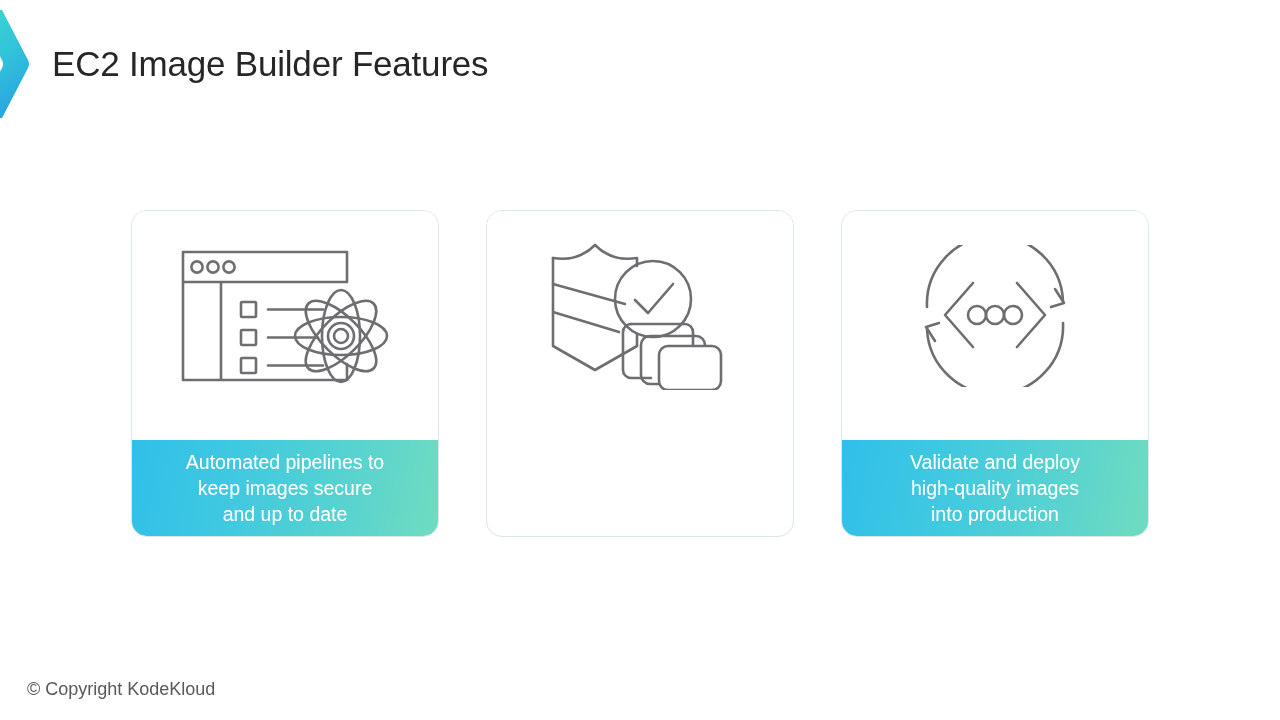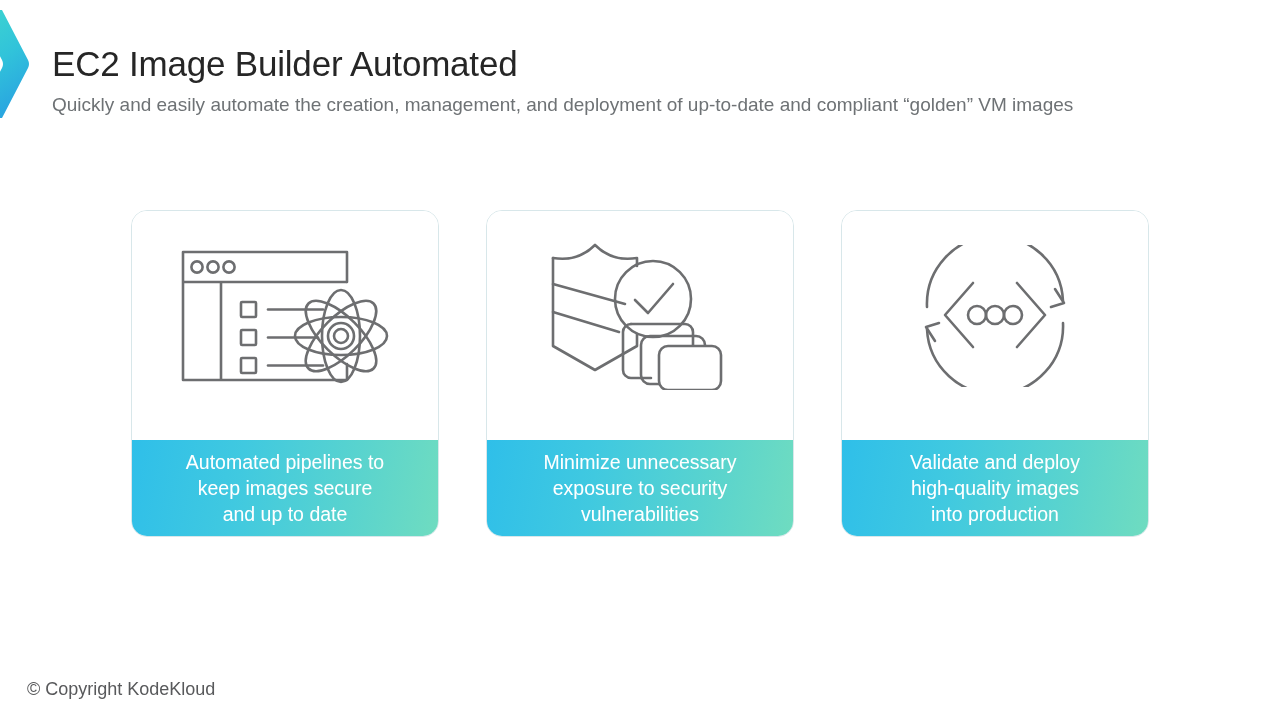--- a/index.html
+++ b/index.html
@@ -119,22 +119,21 @@
         <stop offset="0%" stop-color="#3ed6cf"></stop>
         <stop offset="55%" stop-color="#31c3da"></stop>
         <stop offset="100%" stop-color="#2aa7e0"></stop>
       </linearGradient>
     </defs>
     <path d="M -6 2 L 20 2 L 46 52 Q 48 56 46 60 L 20 110 L -6 110 L 20 60 Q 22 56 20 52 Z" fill="url(#chevGrad)"></path>
   </svg>
 </div>
 
 <div class="header">
-  <h1 class="page-title">EC2 Image Builder Automated</h1>
-  <p class="page-subtitle">Quickly and easily automate the creation, management, and deployment of up-to-date and compliant “golden” VM images</p>
+  <h1 class="page-title">EC2 Image Builder Features</h1>
 </div>
 
 <div class="cards-row">
 
   <div class="feature-card">
     <div class="card-icon-area">
       <svg class="icon-svg" width="212" height="140" viewBox="0 0 212 140" fill="none" stroke="#6d6e70" stroke-width="2.6" xmlns="http://www.w3.org/2000/svg">
 
         <path d="M4 6 H168 V36 M4 6 V134 H168 V118" stroke-linecap="round" stroke-linejoin="round"></path>
 
@@ -184,25 +183,20 @@
 
         <circle cx="106" cy="57" r="38"></circle>
         <path d="M88 58 L101 71 L126 42" stroke-linecap="round" stroke-linejoin="round"></path>
 
         <path d="M84 82 H138 A8 8 0 0 1 146 90 V120" stroke-linecap="round" stroke-linejoin="round"></path>
         <path d="M84 82 A8 8 0 0 0 76 90 V128 A8 8 0 0 0 84 136 H104" stroke-linecap="round" stroke-linejoin="round"></path>
         <rect x="94" y="94" width="64" height="48" rx="9"></rect>
         <rect x="112" y="104" width="62" height="44" rx="9" fill="#ffffff"></rect>
       </svg>
     </div>
-    <div class="card-caption">
-      <span class="card-caption-text">Minimize unnecessary
-exposure to security
-vulnerabilities</span>
-    </div>
   </div>
 
   <div class="feature-card">
     <div class="card-icon-area">
       <svg class="icon-svg" width="160" height="142" viewBox="0 0 160 142" fill="none" stroke="#6d6e70" stroke-width="2.6" xmlns="http://www.w3.org/2000/svg">
 
         <path d="M12 62 A 68 68 0 0 1 148 56" stroke-linecap="round"></path>
         <path d="M140 44 L149 58 L136 62" stroke-linecap="round" stroke-linejoin="round"></path>
 
         <path d="M148 78 A 68 68 0 0 1 12 84" stroke-linecap="round"></path>

